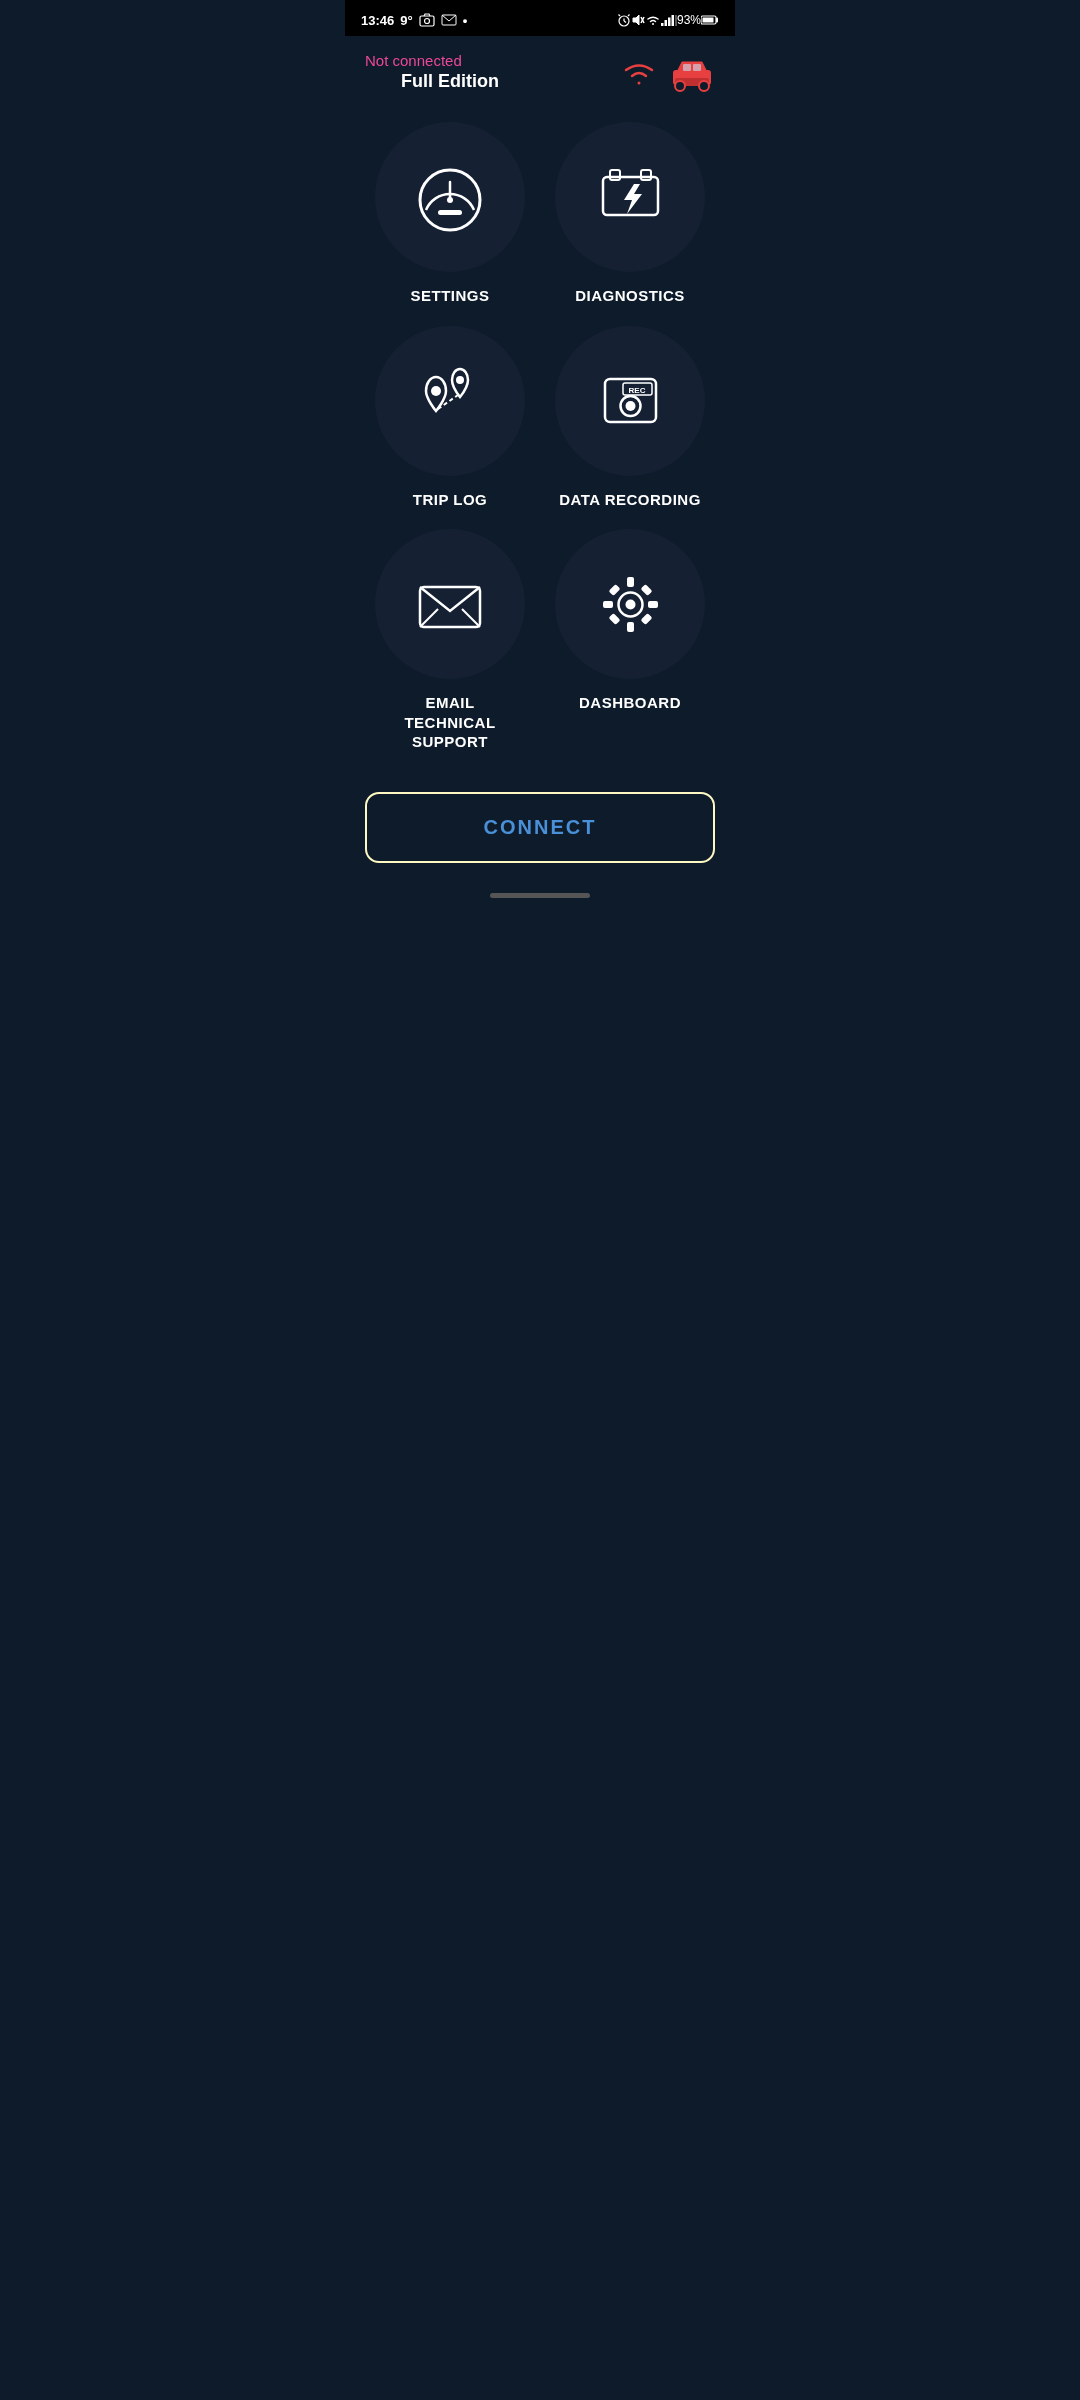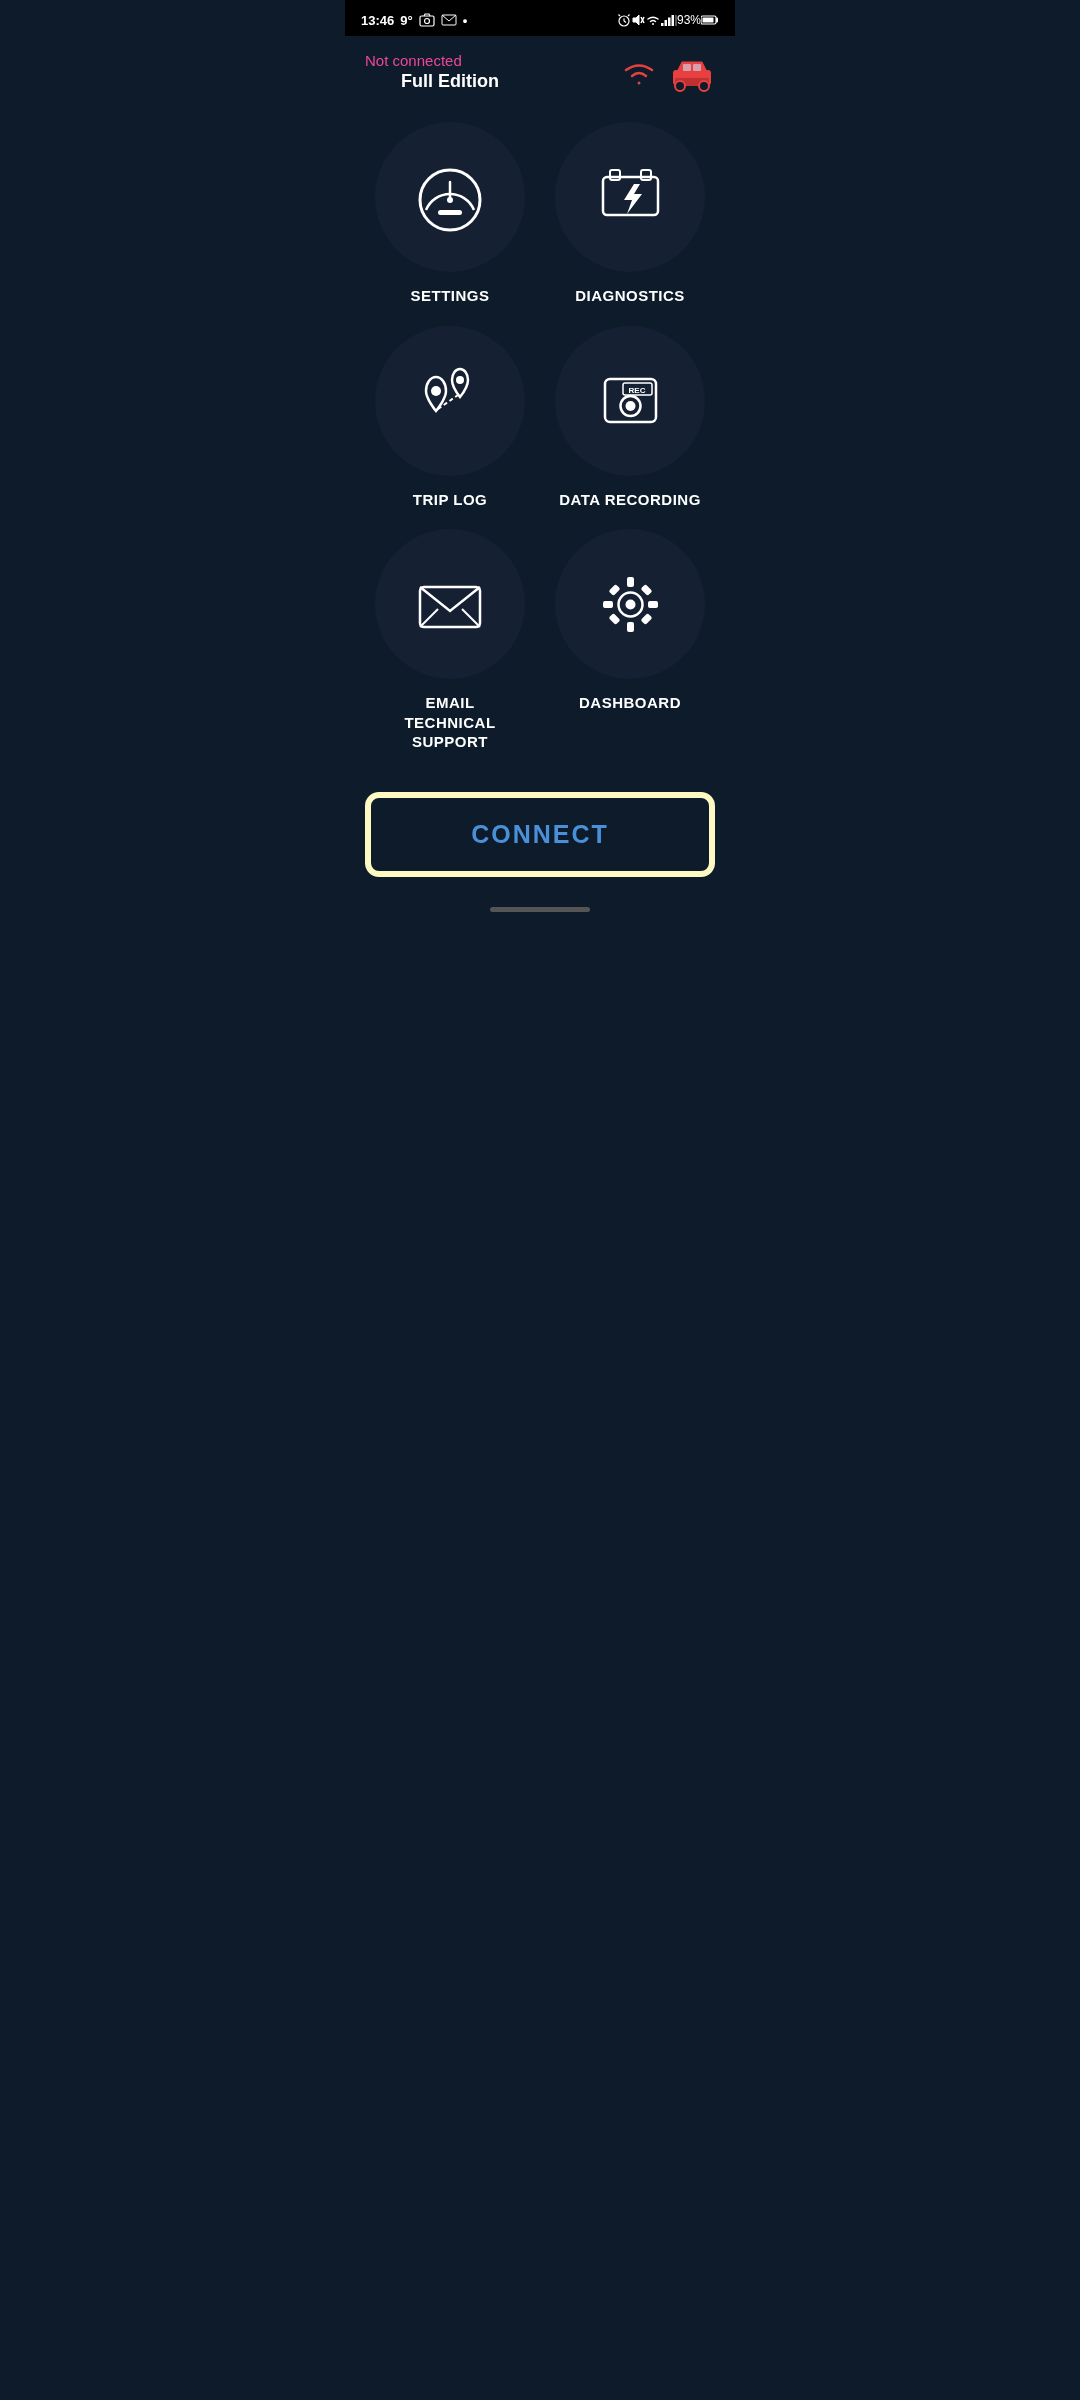--- a/index.html
+++ b/index.html
@@ -113,24 +113,24 @@
     
     .connect-btn-wrapper {
       padding: 20px 20px 30px;
       margin-top: auto;
     }
 
     .connect-btn {
       width: 100%;
       padding: 22px;
       background: transparent;
-      border: 6px solid #fef9c3;
+      border: 2px solid #fef9c3;
       border-radius: 14px;
       color: #4a90d9;
-      font-size: 25px;
+      font-size: 20px;
       font-weight: 800;
       letter-spacing: 2px;
       cursor: pointer;
       text-transform: uppercase;
     }
 
     .home-indicator {
       width: 100px;
       height: 5px;
       background: #555;

